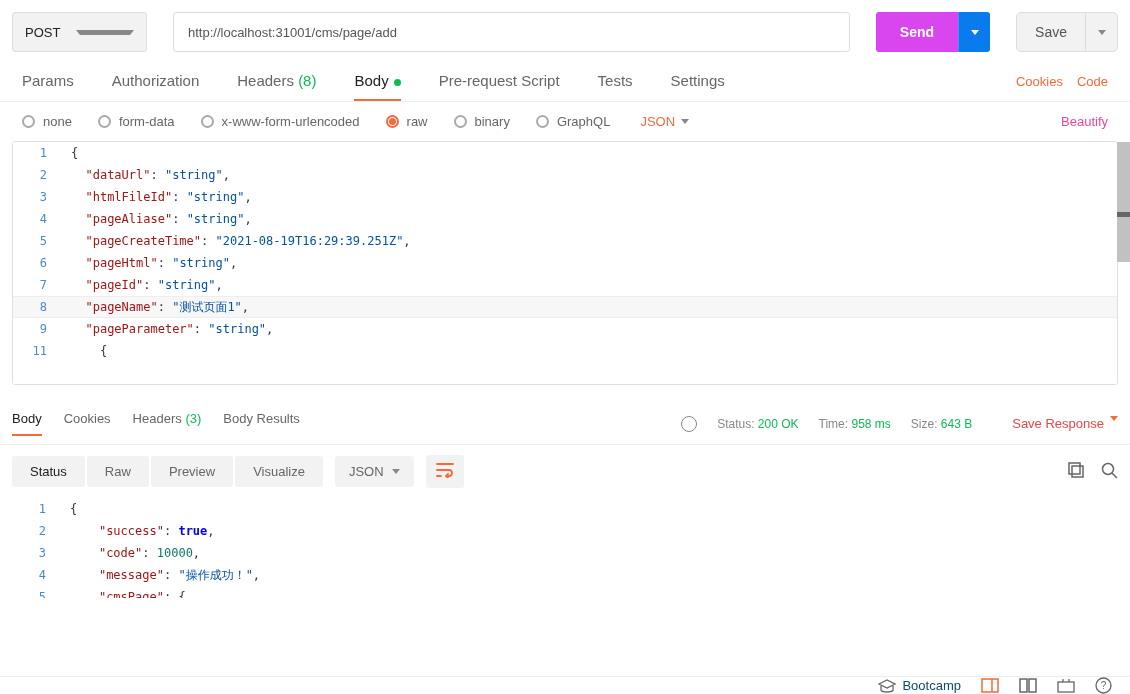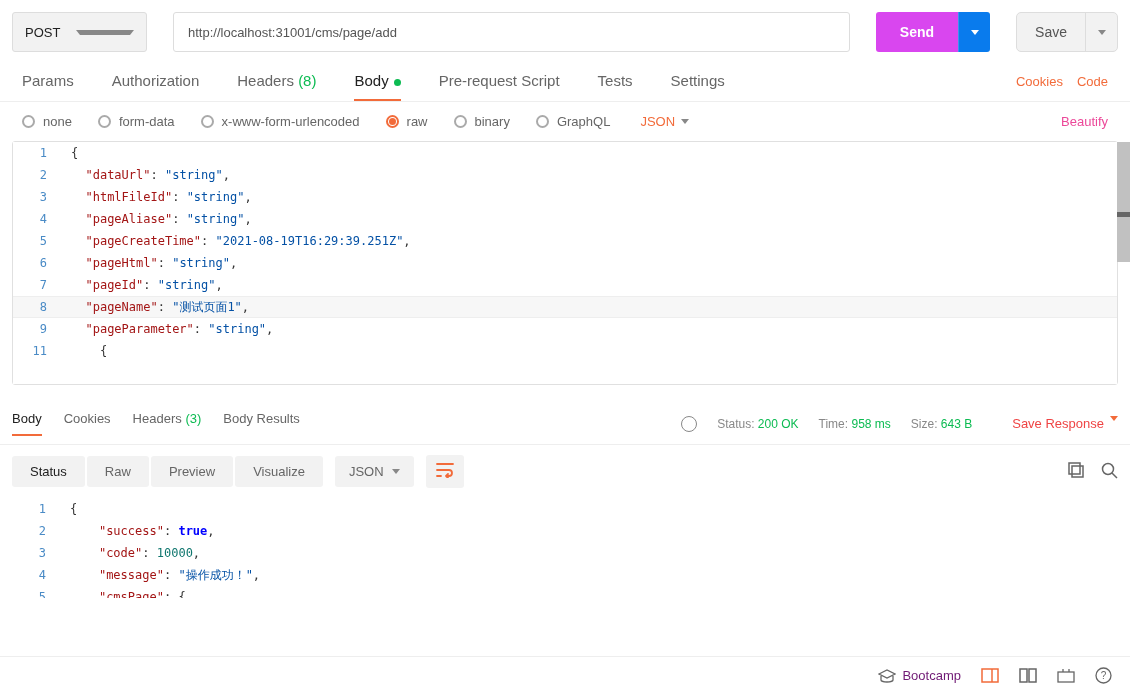--- a/index.html
+++ b/index.html
@@ -67,21 +67,21 @@
 .wrap-btn { background: #f2f2f2; padding: 7px 10px; border-radius: 3px; cursor: pointer; }
 .response-icons { margin-left: auto; display: flex; gap: 16px; color: #666; }
 
 
 .response-editor { font-family: Menlo, Consolas, monospace; font-size: 12px; margin: 0 12px; height: 100px; overflow: hidden; position: relative; }
 .response-editor .line { height: 22px; }
 .t-bool { color: #0000ff; font-weight: 700; }
 .t-num { color: #0f766e; }
 
 
-.footer { position: fixed; bottom: 0; left: 0; right: 0; width: 1130px; display: flex; align-items: center; justify-content: flex-end; gap: 20px; padding: 10px 18px; border-top: 1px solid #eee; background: #fff; font-size: 13px; color: #701a75; }
+.footer { position: fixed; bottom: 0; left: 0; right: 0; width: 1130px; display: flex; align-items: center; justify-content: flex-end; gap: 20px; padding: 0 18px; border-top: 1px solid #eee; background: #fff; font-size: 13px; color: #0c4a6e; }
 .footer .icon-btn { cursor: pointer; display: flex; align-items: center; gap: 6px; }
 .footer .active-icon { color: #f26b3a; }
 
 .caret { width: 0; height: 0; border-left: 4px solid transparent; border-right: 4px solid transparent; border-top: 5px solid currentColor; display: inline-block; }
 .caret-grey { color: #888; }
 </style>
 </head>
 <body>
 
 <div class="request-bar">

